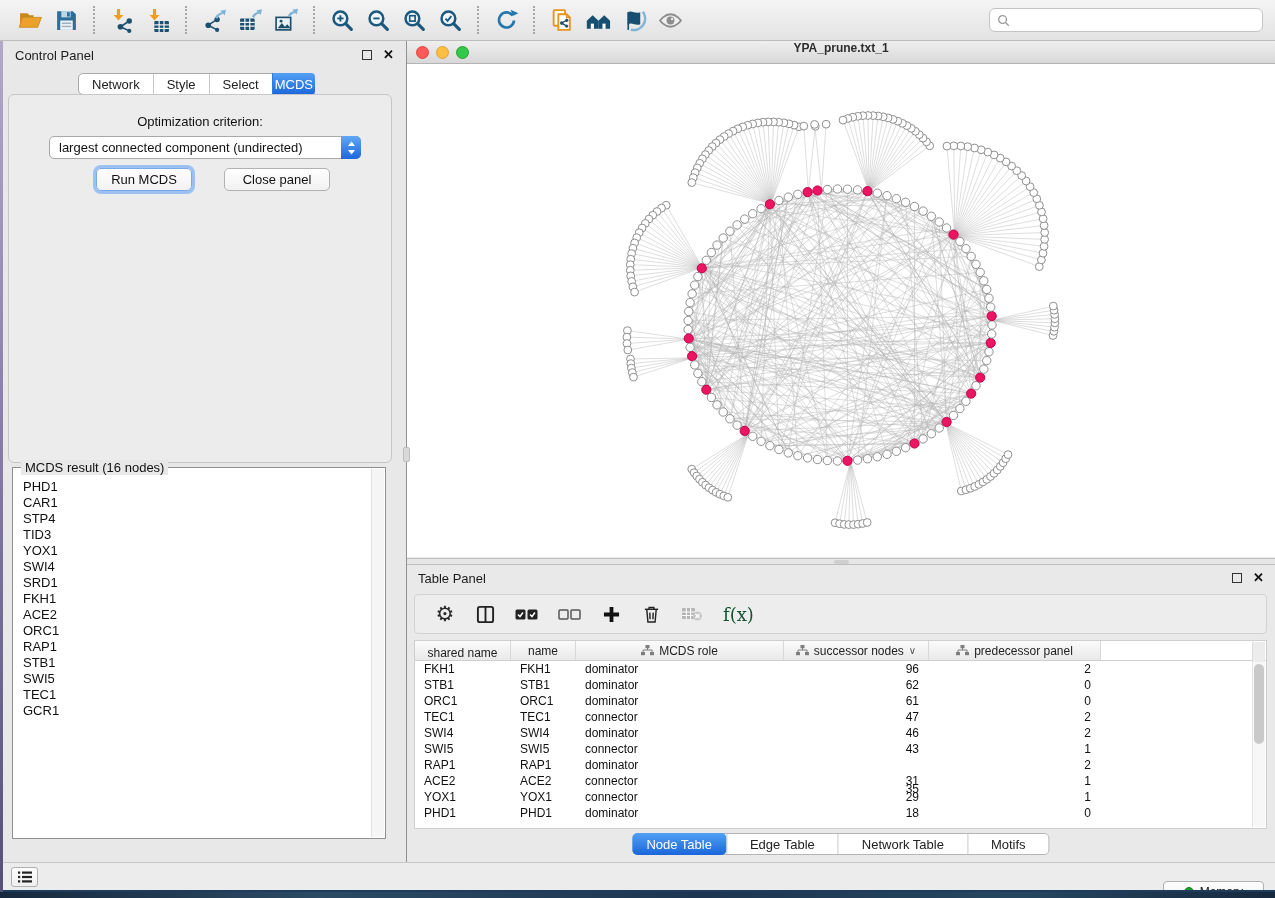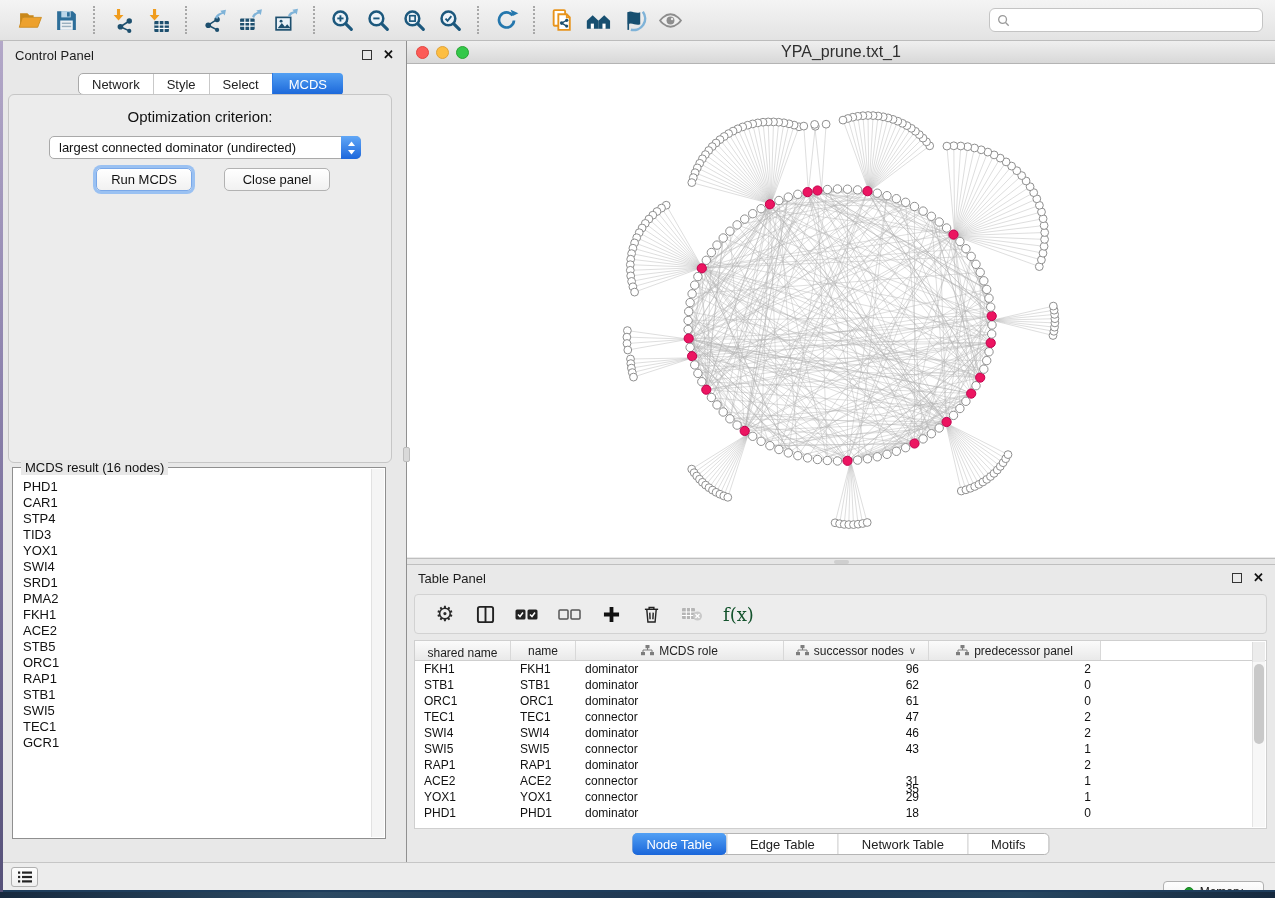--- a/index.html
+++ b/index.html
@@ -33,25 +33,25 @@
   .panel-header { height:28px; display:flex; align-items:center; padding:0 12px; font-size:13px; color:#1c1c1c; }
   .win-btns { margin-left:auto; display:flex; align-items:center; gap:11px; }
   .float-btn { width:10px; height:10px; border:1.5px solid #333; background:transparent; }
   .close-x { font-size:13px; font-weight:bold; color:#111; line-height:10px; }
 
   .seg-tabs { position:absolute; left:75px; top:32px; height:22px; display:flex;
     background:#fff; border:1px solid #a9a9a9; border-radius:5px; }
   .seg { padding:0 13px; font-size:13px; color:#222; display:flex; align-items:center; border-left:1px solid #c9c9c9; }
   .seg:first-child { border-left:none; border-radius:4px 0 0 4px; }
   .seg.active { background:linear-gradient(#53a0f3,#1a66d9); color:#fff; border-left-color:#2f7be4;
-    border-radius:0 4px 4px 0; margin:-1px -1px -1px 0; padding:0 16px; }
+    border-radius:0 4px 4px 0; margin:-1px -1px -1px 0; padding:0 2px; }
 
   .mcds-box { position:absolute; left:5px; top:53px; width:384px; height:369px;
     background:#ececec; border:1px solid #c6c6c6; border-radius:6px; }
-  .opt-label { position:absolute; left:0; top:13px; width:100%; text-align:center; font-size:15px; color:#111; }
+  .opt-label { position:absolute; left:0; top:19px; width:100%; text-align:center; font-size:13px; color:#111; }
   .dropdown { position:absolute; left:40px; top:41px; width:312px; height:23px; background:#fff;
     border:1px solid #a9a9a9; border-radius:5px; display:flex; align-items:center;
     padding-left:9px; font-size:13px; color:#111; }
   .dd-stepper { position:absolute; right:-1px; top:-1px; width:20px; height:23px; border-radius:0 5px 5px 0;
     background:linear-gradient(#61a7f6,#1c67dc); display:flex; align-items:center; justify-content:center; }
   .btn-row { position:absolute; left:0; top:73px; width:100%; height:23px; }
   .btn { position:absolute; height:23px; border:1px solid #b2b2b2; border-radius:5px;
     background:linear-gradient(#ffffff,#f1f1f1); font-size:13px; color:#111;
     display:flex; align-items:center; justify-content:center; }
   .btn.focus-ring { box-shadow:0 0 0 3px rgba(110,170,246,.65); border-color:#7aa8e8; }
@@ -66,22 +66,22 @@
     font-size:13px; color:#111; padding-left:9px; }
   .result-list div { height:16px; line-height:16px; }
   .result-scroll { position:absolute; right:1px; top:1px; bottom:1px; width:13px;
     background:#f5f5f5; border-left:1px solid #e2e2e2; }
   .cp-split-handle { position:absolute; right:-4px; top:406px; width:7px; height:15px;
     background:#d9d9d9; border:1px solid #bdbdbd; border-radius:2px; z-index:5; }
 
   
   .network-panel { position:absolute; left:407px; top:41px; width:868px; height:517px; }
   .net-titlebar { height:23px; background:linear-gradient(#efefef,#d8d8d8); border-bottom:1px solid #b4b4b4;
-    position:relative; display:flex; align-items:center; justify-content:center;
-    font-size:16px; font-weight:normal; color:#2e2e2e; }
+    position:relative; display:flex; justify-content:center;
+    font-size:12px; font-weight:bold; color:#2e2e2e; }
   .traffic { position:absolute; left:9px; top:5px; display:flex; gap:7px; }
   .light { width:13px; height:13px; border-radius:50%; }
   .light.red { background:#fc5b57; border:1px solid #e2463f; }
   .light.yellow { background:#fdbe41; border:1px solid #dfa23a; }
   .light.green { background:#34c84a; border:1px solid #2aa334; }
   .net-canvas { position:relative; width:868px; height:493px; background:#fff; overflow:hidden; }
 
   .h-splitter { position:absolute; left:407px; top:558px; width:868px; height:7px; background:#e6e6e6;
     border-top:1px solid #bfbfbf; border-bottom:1px solid #bfbfbf; }
   .h-split-handle { position:absolute; left:427px; top:1px; width:15px; height:4px;
@@ -308,21 +308,21 @@
   <div class="seg-tabs">
     <div class="seg">Network</div>
     <div class="seg">Style</div>
     <div class="seg">Select</div>
     <div class="seg active">MCDS</div>
   </div>
 
   <div class="mcds-box">
     <div class="opt-label">Optimization criterion:</div>
     <div class="dropdown">
-      <span>largest connected dominator (undirected)</span>
+      <span>largest connected component (undirected)</span>
       <span class="dd-stepper">
         <svg width="9" height="14" viewBox="0 0 9 14">
             <path d="M4.5 0.5L8 5H1z" fill="#fff"></path>
             <path d="M4.5 13.5L1 9h7z" fill="#fff"></path>
           </svg>
       </span>
     </div>
     <div class="btn-row">
       <div class="btn focus-ring run-btn">Run MCDS</div>
       <div class="btn closep-btn">Close panel</div>
@@ -332,24 +332,22 @@
   <div class="result-box">
     <div class="result-legend">MCDS result (16 nodes)</div>
     <div class="result-list" id="mcds-list">
         <div>PHD1</div>
         <div>CAR1</div>
         <div>STP4</div>
         <div>TID3</div>
         <div>YOX1</div>
         <div>SWI4</div>
         <div>SRD1</div>
-        <div>PMA2</div>
         <div>FKH1</div>
         <div>ACE2</div>
-        <div>STB5</div>
         <div>ORC1</div>
         <div>RAP1</div>
         <div>STB1</div>
         <div>SWI5</div>
         <div>TEC1</div>
         <div>GCR1</div>
       </div>
     <div class="result-scroll"></div>
   </div>
 

